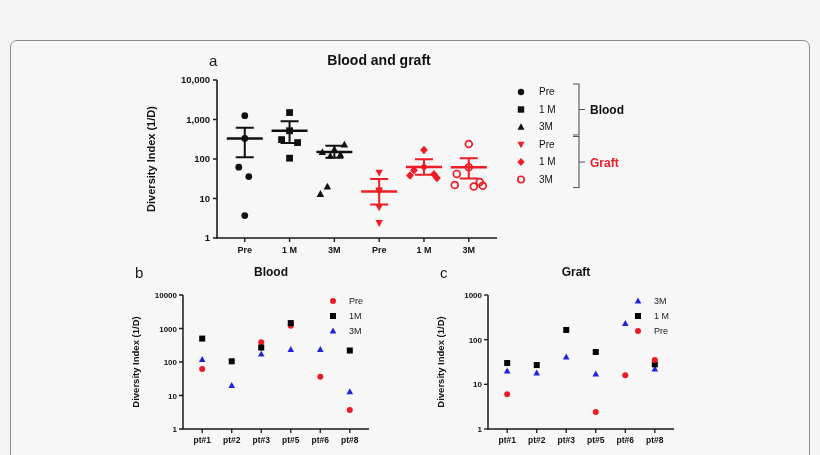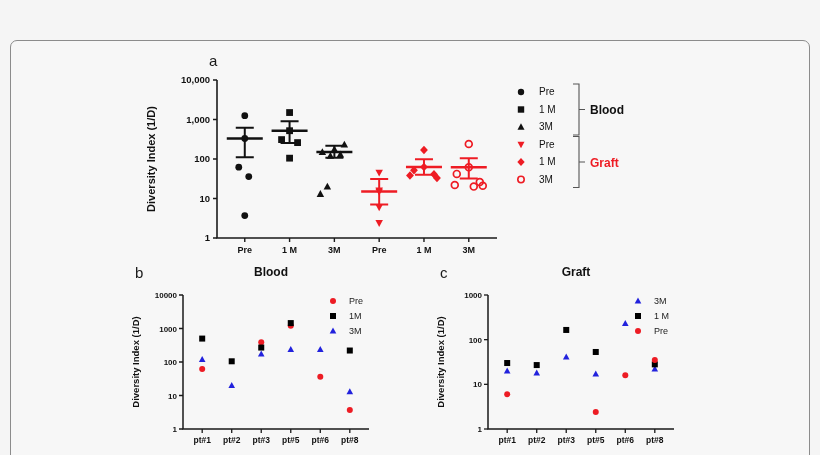--- a/index.html
+++ b/index.html
@@ -45,20 +45,21 @@
   svg { display: block; }
   .axis-line { stroke: #1a1a1a; fill: none; }
 </style>
 </head>
 <body>
 
 <div id="figure-card">
 
   <div class="panel" id="panel-a" style="left:118px; top:3px; width:560px; height:225px;">
     <div class="panel-letter" style="left:80px; top:8px;">a</div>
+    <div class="panel-title" style="left:120px; top:8px; width:260px; font-size:14px;">Blood and graft</div>
     <svg id="svg-a" width="560" height="225">
         <path d="M 88 36 L 88 194 L 368 194" class="axis-line" stroke="#1a1a1a" stroke-width="1.6" fill="none"></path>
         <line x1="84" y1="194" x2="88" y2="194" stroke="#1a1a1a" stroke-width="1.4"></line>
         <text x="81" y="197.4" font-family="&quot;Liberation Sans&quot;, sans-serif" font-size="9.5" font-weight="bold" fill="#111" text-anchor="end">1</text>
         <line x1="84" y1="154.5" x2="88" y2="154.5" stroke="#1a1a1a" stroke-width="1.4"></line>
         <text x="81" y="157.9" font-family="&quot;Liberation Sans&quot;, sans-serif" font-size="9.5" font-weight="bold" fill="#111" text-anchor="end">10</text>
         <line x1="84" y1="115" x2="88" y2="115" stroke="#1a1a1a" stroke-width="1.4"></line>
         <text x="81" y="118.4" font-family="&quot;Liberation Sans&quot;, sans-serif" font-size="9.5" font-weight="bold" fill="#111" text-anchor="end">100</text>
         <line x1="84" y1="75.5" x2="88" y2="75.5" stroke="#1a1a1a" stroke-width="1.4"></line>
         <text x="81" y="78.9" font-family="&quot;Liberation Sans&quot;, sans-serif" font-size="9.5" font-weight="bold" fill="#111" text-anchor="end">1,000</text>

